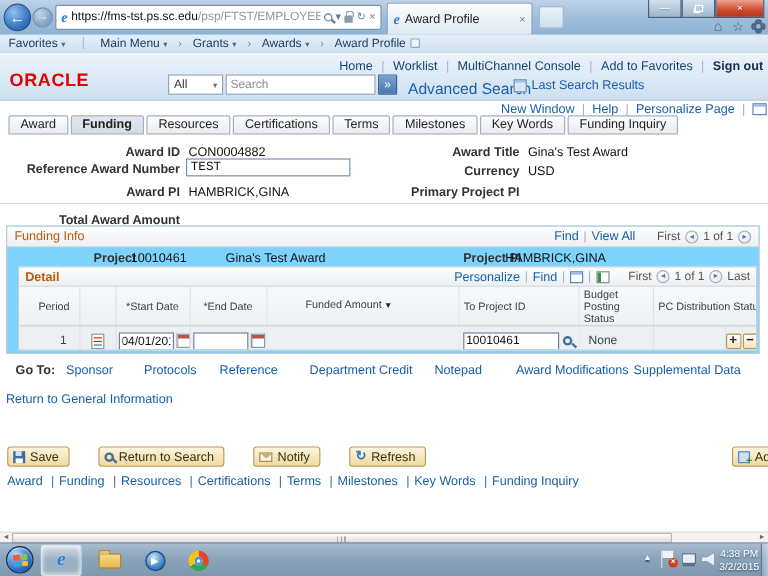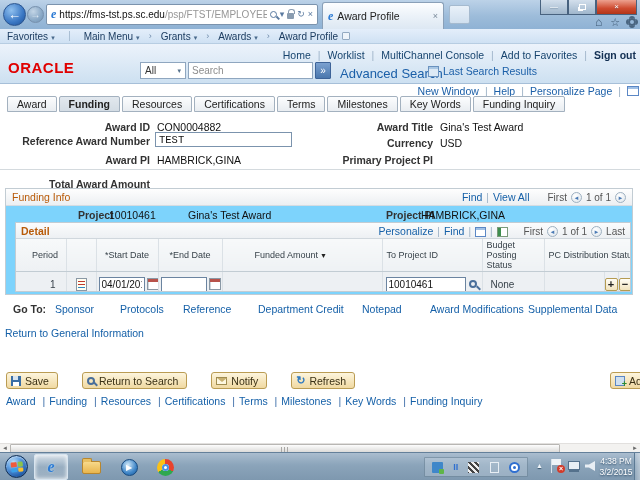--- a/index.html
+++ b/index.html
@@ -93,21 +93,21 @@
 .r-lbl{left:280px;width:153px}
 .txtin{position:absolute;border:1px solid #7b93ad;height:15px;font-size:10.5px;padding:0 3px;color:#111;
  font-family:"Liberation Sans",sans-serif}
 .divider{position:absolute;left:0;top:85px;width:640px;height:1px;background:#d4dade}
 
 
 .fbox{position:absolute;left:5px;top:104px;width:628px;height:107px;border:1px solid #c2ccd3;background:#7dd3fc}
 .fi-head{position:relative;height:17px;background:linear-gradient(#fefefe,#eceff2);border-bottom:1px solid #d5dce2;
  display:flex;align-items:center;padding:0 6px}
 .fi-title{color:#b85a08;flex:1}
-.navctl{display:flex;align-items:flex-end;gap:4px;font-size:10px;color:#555}
+.navctl{display:flex;align-items:center;gap:4px;font-size:10px;color:#555}
 .navctl a{color:#1560a8;text-decoration:none;font-size:10.5px}
 .pipe{color:#9ab0c4}
 .circ{display:inline-block;width:11px;height:11px;border-radius:50%;border:1px solid #9fb1c1;
  background:radial-gradient(circle at 35% 30%,#fff,#dfe6ec);color:#4a7ab5;font-size:6px;line-height:10px;text-align:center}
 .projrow{position:relative;height:15px;font-size:10.5px}
 .projrow .pl{position:absolute;font-weight:bold;color:#333}
 .projrow .pv{position:absolute;color:#111}
 
 
 .dbox{position:absolute;left:9px;top:33px;width:616px;height:70px;border:1px solid #c2ccd3;background:#fff;overflow:hidden}
@@ -473,27 +473,20 @@
       </div>
     <div class="tbtn" style="left:74px">
         <span class="i-folder"></span>
       </div>
     <div class="tbtn" style="left:112px">
         <span class="i-wmp">▶</span>
       </div>
     <div class="tbtn" style="left:148px">
         <span class="i-chrome"></span>
       </div>
-    <div class="tray">
-      <span class="ti1"></span>
-      <span class="ti2">II</span>
-      <span class="ti3"></span>
-      <span class="ti4"></span>
-      <span class="ti5"></span>
-    </div>
     <span class="tray-up">▲</span>
     <span class="flagico"></span>
     <span class="netico"></span>
     <span class="spkico"></span>
     <div class="clock">
         <div>4:38 PM</div>
         <div>3/2/2015</div>
       </div>
     <div class="showdesk"></div>
   </div>

